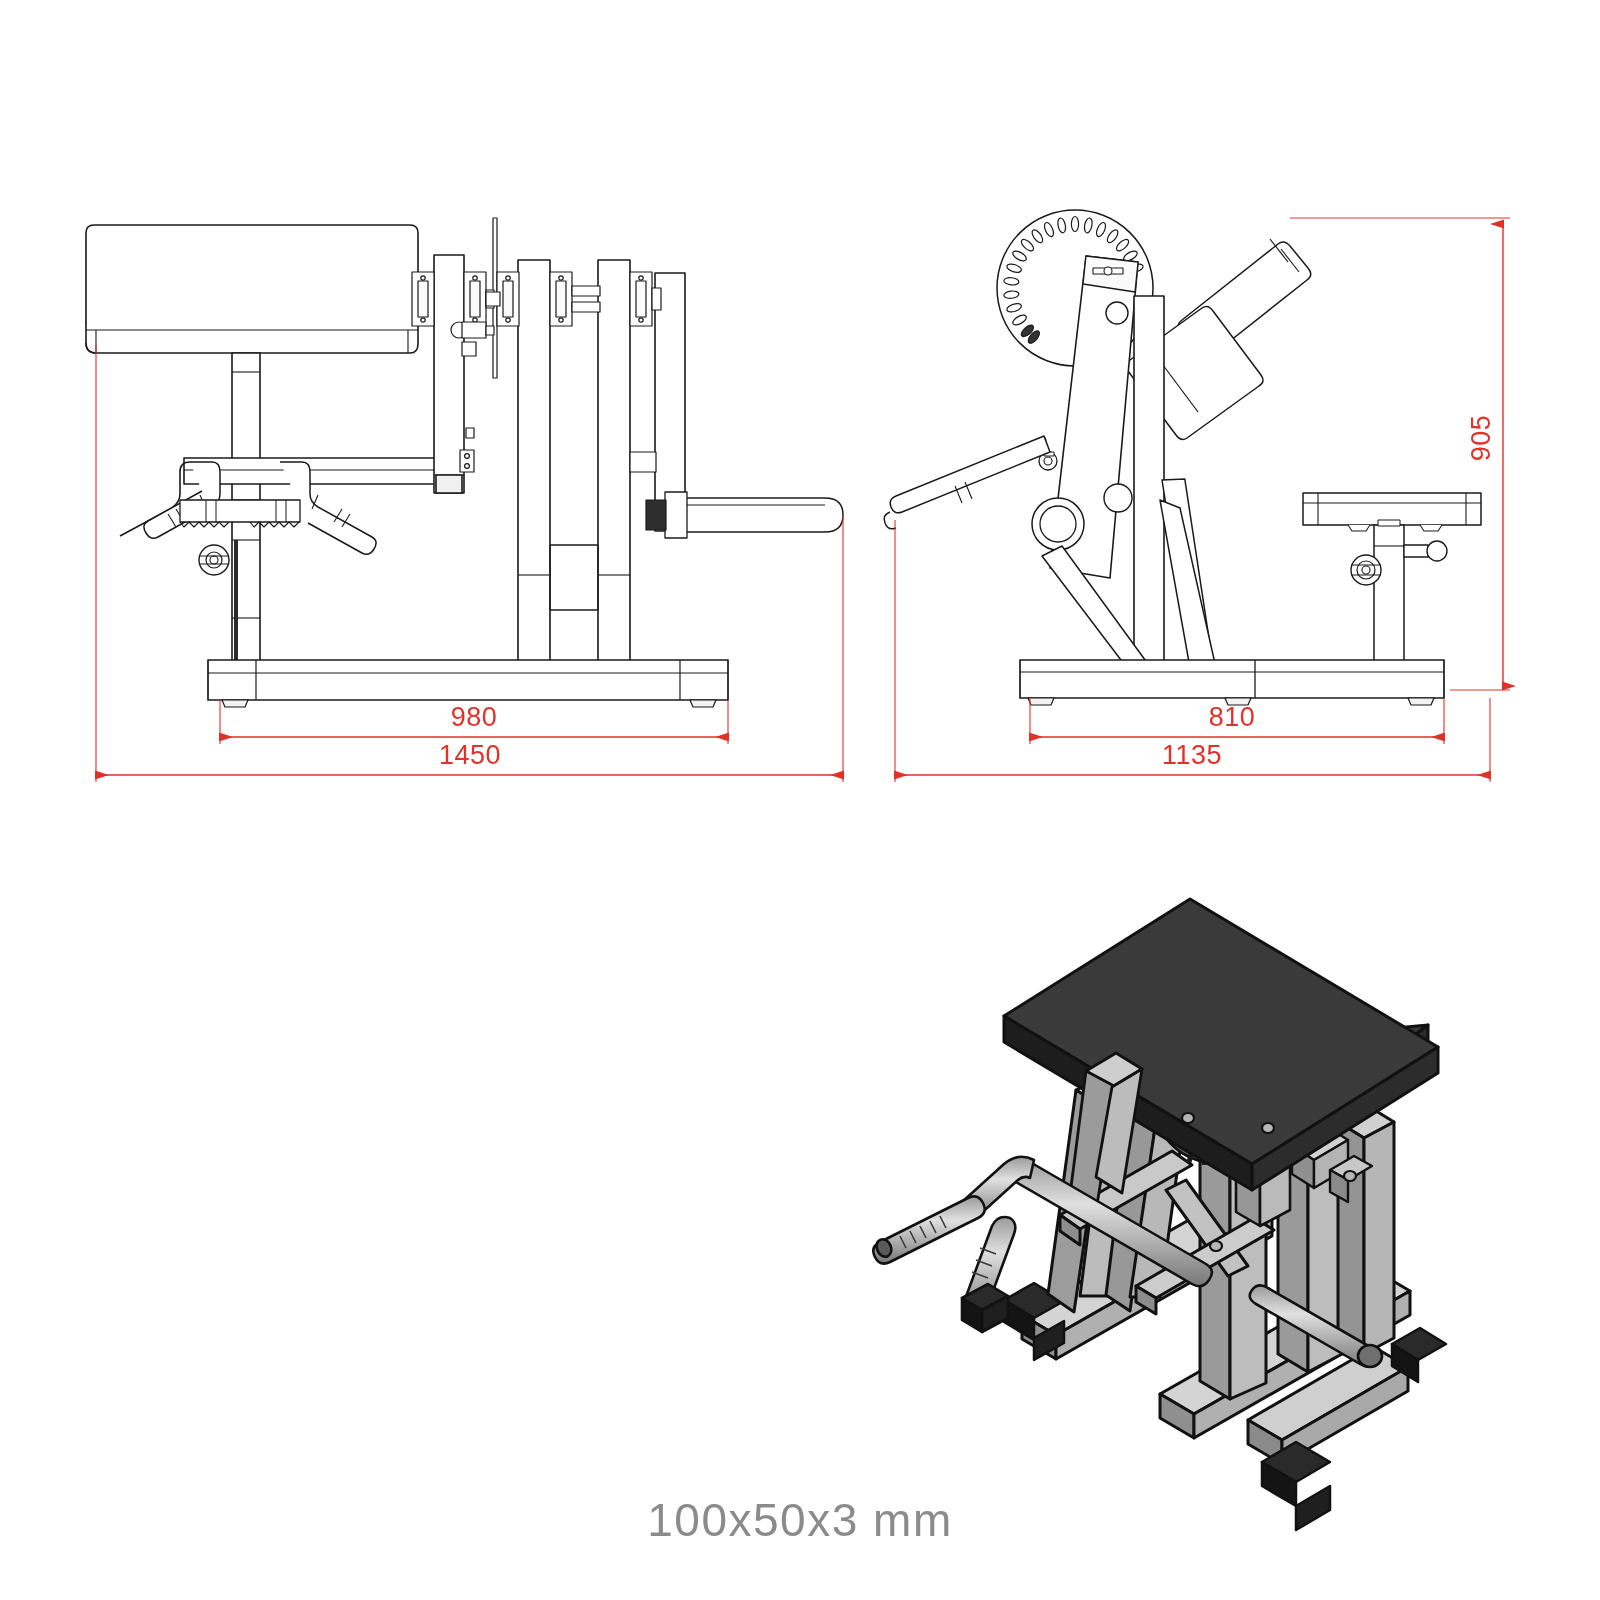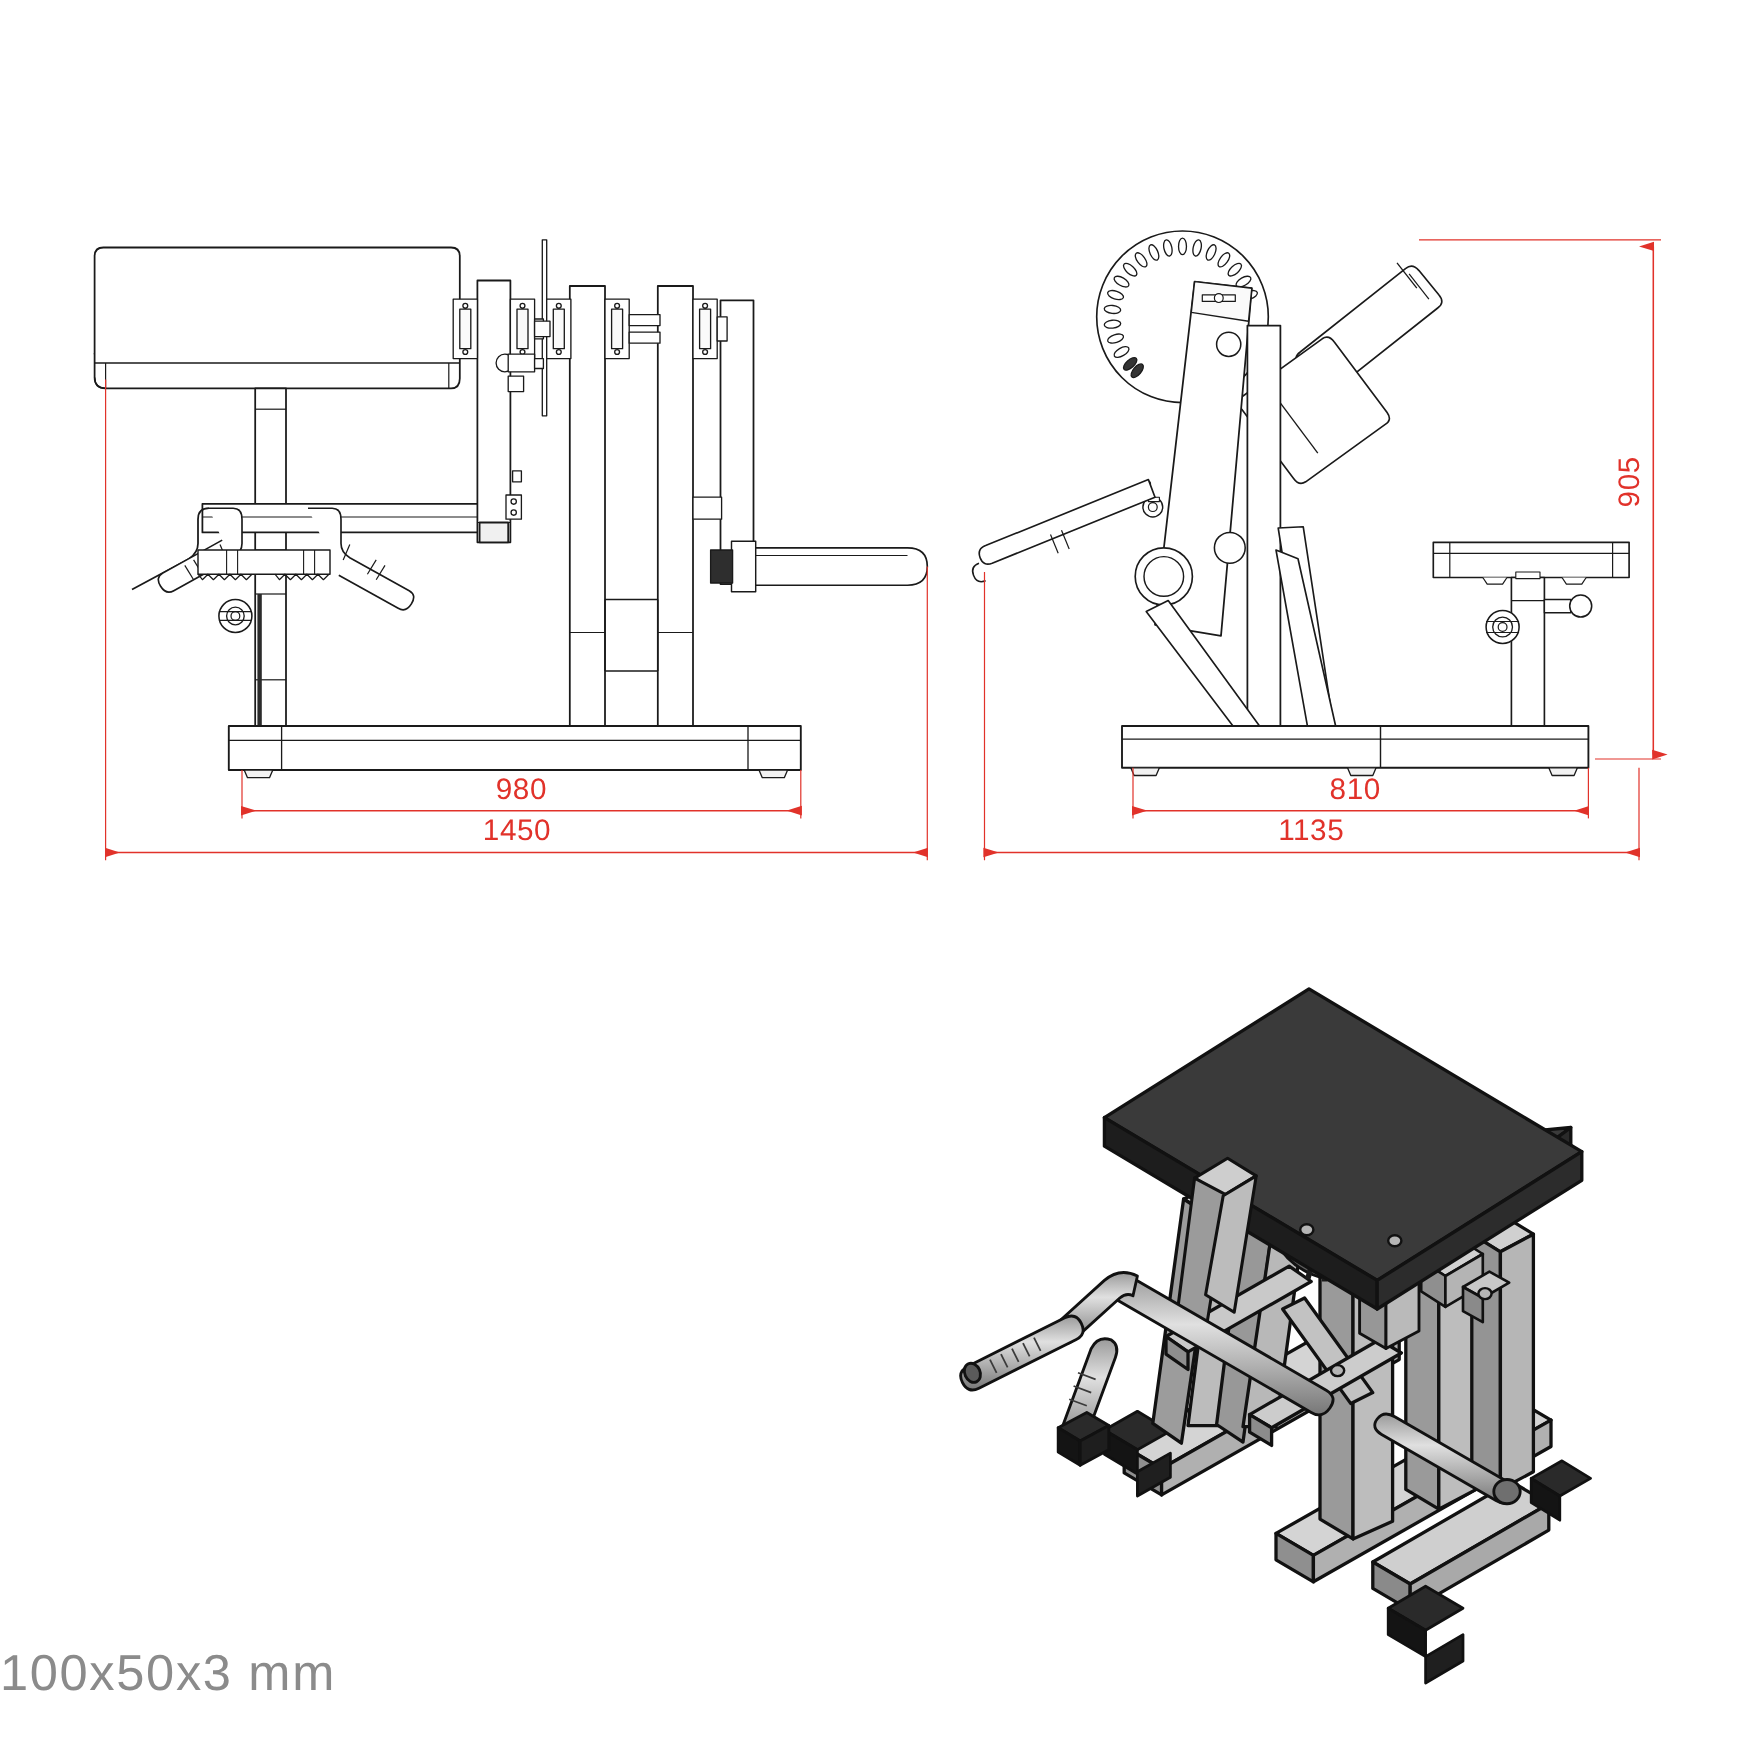--- a/index.html
+++ b/index.html
@@ -19,21 +19,21 @@
     position: absolute;
     left: 0; top: 0;
     width: 1600px;
     height: 1600px;
   }
   .caption {
     position: absolute;
     left: 0;
     top: 1493px;
     width: 1600px;
-    text-align: left;
+    text-align: center;
     font-family: "Liberation Sans", sans-serif;
     font-size: 46px;
     letter-spacing: 1.5px;
     color: #8b8b8b;
     font-weight: 300;
     user-select: none;
   }
   
   text.dim {
     font-family: "Liberation Sans", sans-serif;

